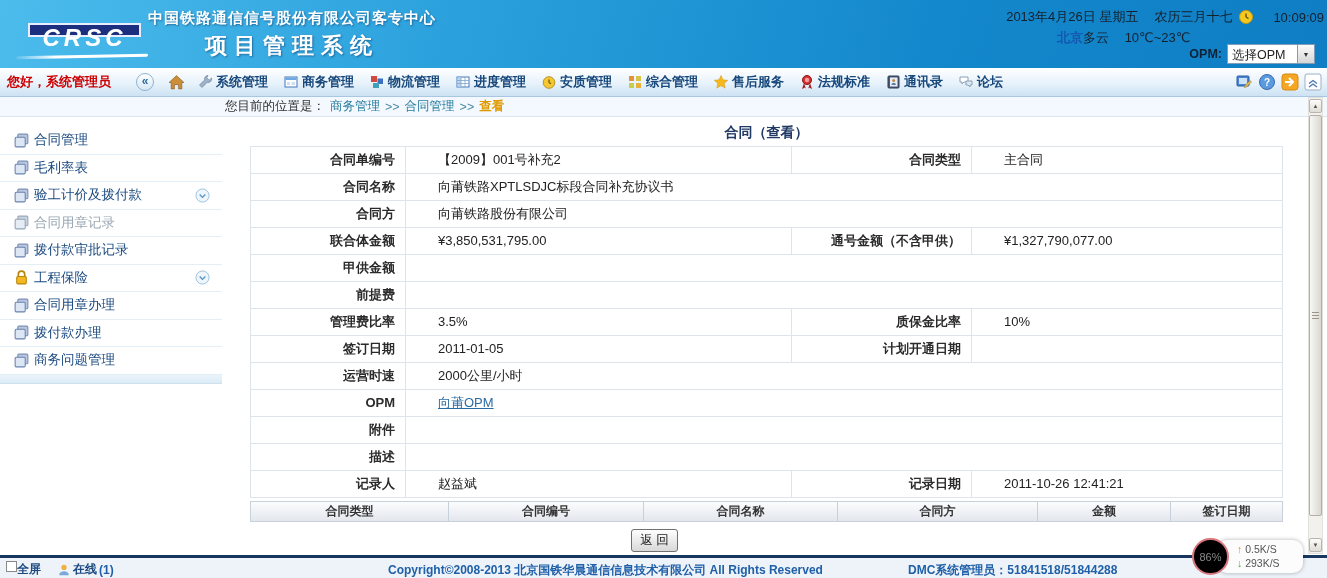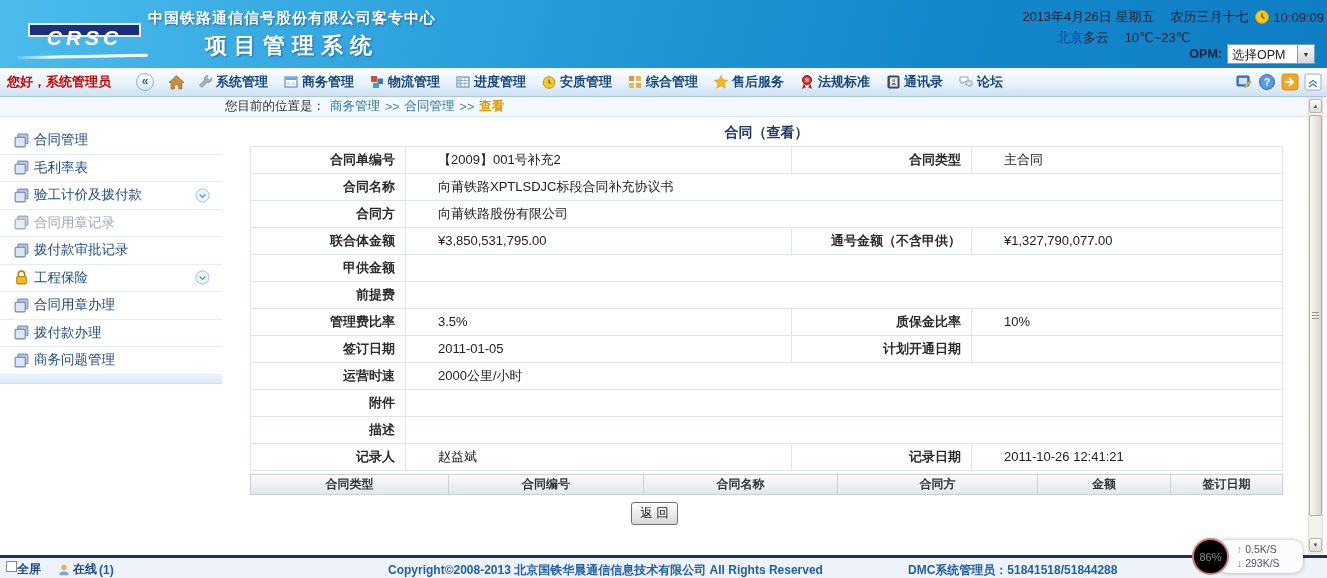--- a/index.html
+++ b/index.html
@@ -4,30 +4,30 @@
 <style>
   * { margin:0; padding:0; box-sizing:border-box; }
   body { font-family:"Liberation Sans","DejaVu Sans",sans-serif; }
   .screen { position:relative; width:1327px; height:578px; background:#fff; overflow:hidden; }
 
   
   .header { position:absolute; top:0; left:0; right:0; height:68px;
     background:linear-gradient(105deg,#4cbcec 0%,#2aa0dc 35%,#1488cc 70%,#0f7ec4 100%); }
   .logo-box { position:absolute; left:28px; top:23px; width:113px; height:14px; background:#1c2e7e;
     border:2px solid #e8eeff; border-radius:0; color:#fff; font-weight:bold; font-style:italic;
-    font-size:21px; letter-spacing:4px; text-align:center; line-height:25px; }
+    font-size:24px; letter-spacing:4px; text-align:center; line-height:25px; }
   .logo-swoosh { position:absolute; left:16px; top:55px; width:132px; height:3px;
     background:linear-gradient(90deg,rgba(255,255,255,.1),#fff 30%,#fff); border-radius:2px; transform:rotate(-1.2deg); }
   .hdr-titles { position:absolute; left:146px; top:9px; width:292px; text-align:center; color:#fff;
     text-shadow:1px 1px 2px rgba(0,30,80,.45); }
   .hdr-company { font-size:15px; font-weight:bold; letter-spacing:1px; }
   .hdr-system { font-size:22px; font-weight:bold; letter-spacing:7px; margin-top:3px; }
   .hdr-line1 { position:absolute; top:8px; right:3px; display:flex; align-items:center; font-size:13px; color:#15202c; }
   .hdr-date { margin-right:16px; } .hdr-lunar { margin-right:6px; }
-  .hdr-time { margin-left:3px; }
+  .hdr-time { margin-left:19px; }
   .hdr-line2 { position:absolute; top:29px; left:1057px; font-size:13px; color:#15202c; }
   .hdr-city { color:#1558b0; font-weight:bold; }
   .hdr-temp { margin-left:12px; }
   .opm-row { position:absolute; top:44px; right:12px; display:flex; align-items:center; }
   .opm-label { font-size:12.5px; font-weight:bold; color:#0e2236; margin-right:5px; }
   .opm-select { display:flex; width:88px; height:20px; background:#fff; border:1px solid #7f9db9; cursor:pointer; }
   .opm-value { flex:1; font-size:12.5px; color:#222; padding:2px 0 0 4px; white-space:nowrap; }
   .opm-arrow { width:17px; background:linear-gradient(#fafafa,#d6d6d6); border-left:1px solid #7f9db9;
     font-size:7px; color:#333; display:flex; align-items:center; justify-content:center; }
 
@@ -399,20 +399,24 @@
           <div class="fl">签订日期</div>
           <div class="fv">2011-01-05</div>
           <div class="fl2">计划开通日期</div>
           <div class="fv2"></div>
         </div>
         <div class="frow">
           <div class="fl">运营时速</div>
           <div class="fvs">2000公里/小时</div>
         </div>
         <div class="frow">
+          <div class="fl">OPM</div>
+          <div class="fvs"><a class="opm-link">向莆OPM</a></div>
+        </div>
+        <div class="frow">
           <div class="fl">附件</div>
           <div class="fvs"></div>
         </div>
         <div class="frow">
           <div class="fl">描述</div>
           <div class="fvs"></div>
         </div>
         <div class="frow">
           <div class="fl">记录人</div>
           <div class="fv">赵益斌</div>

